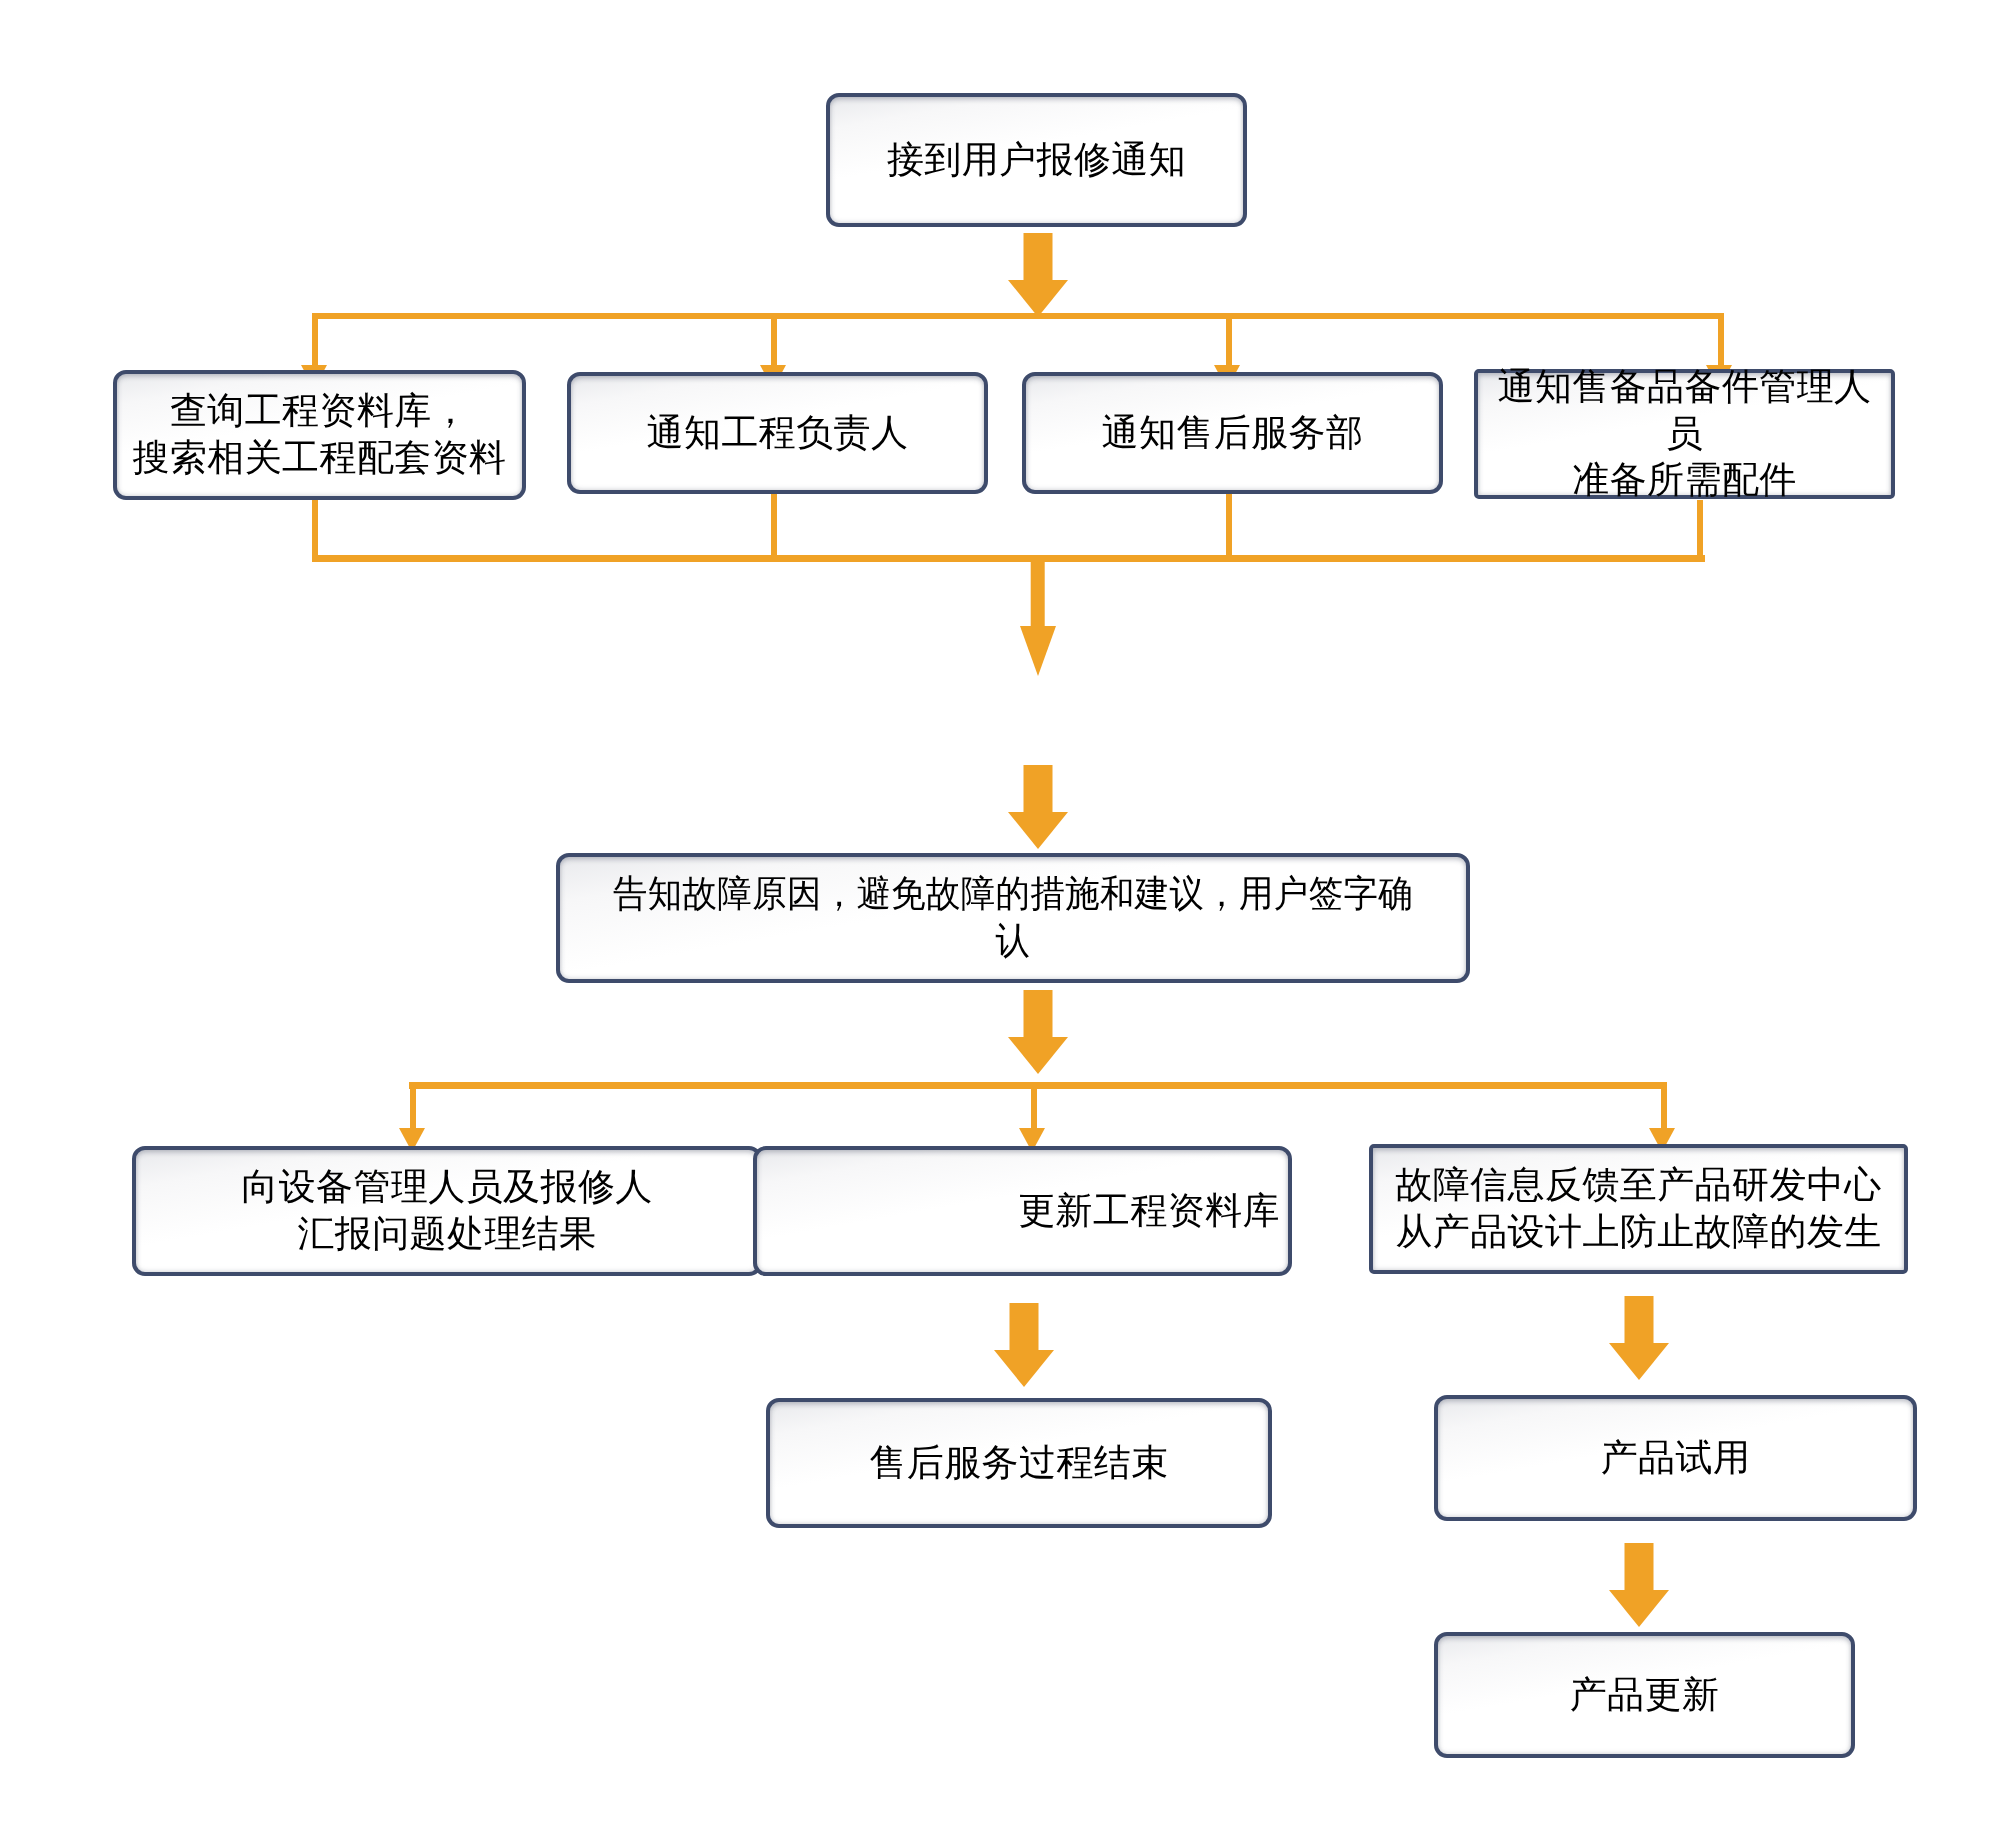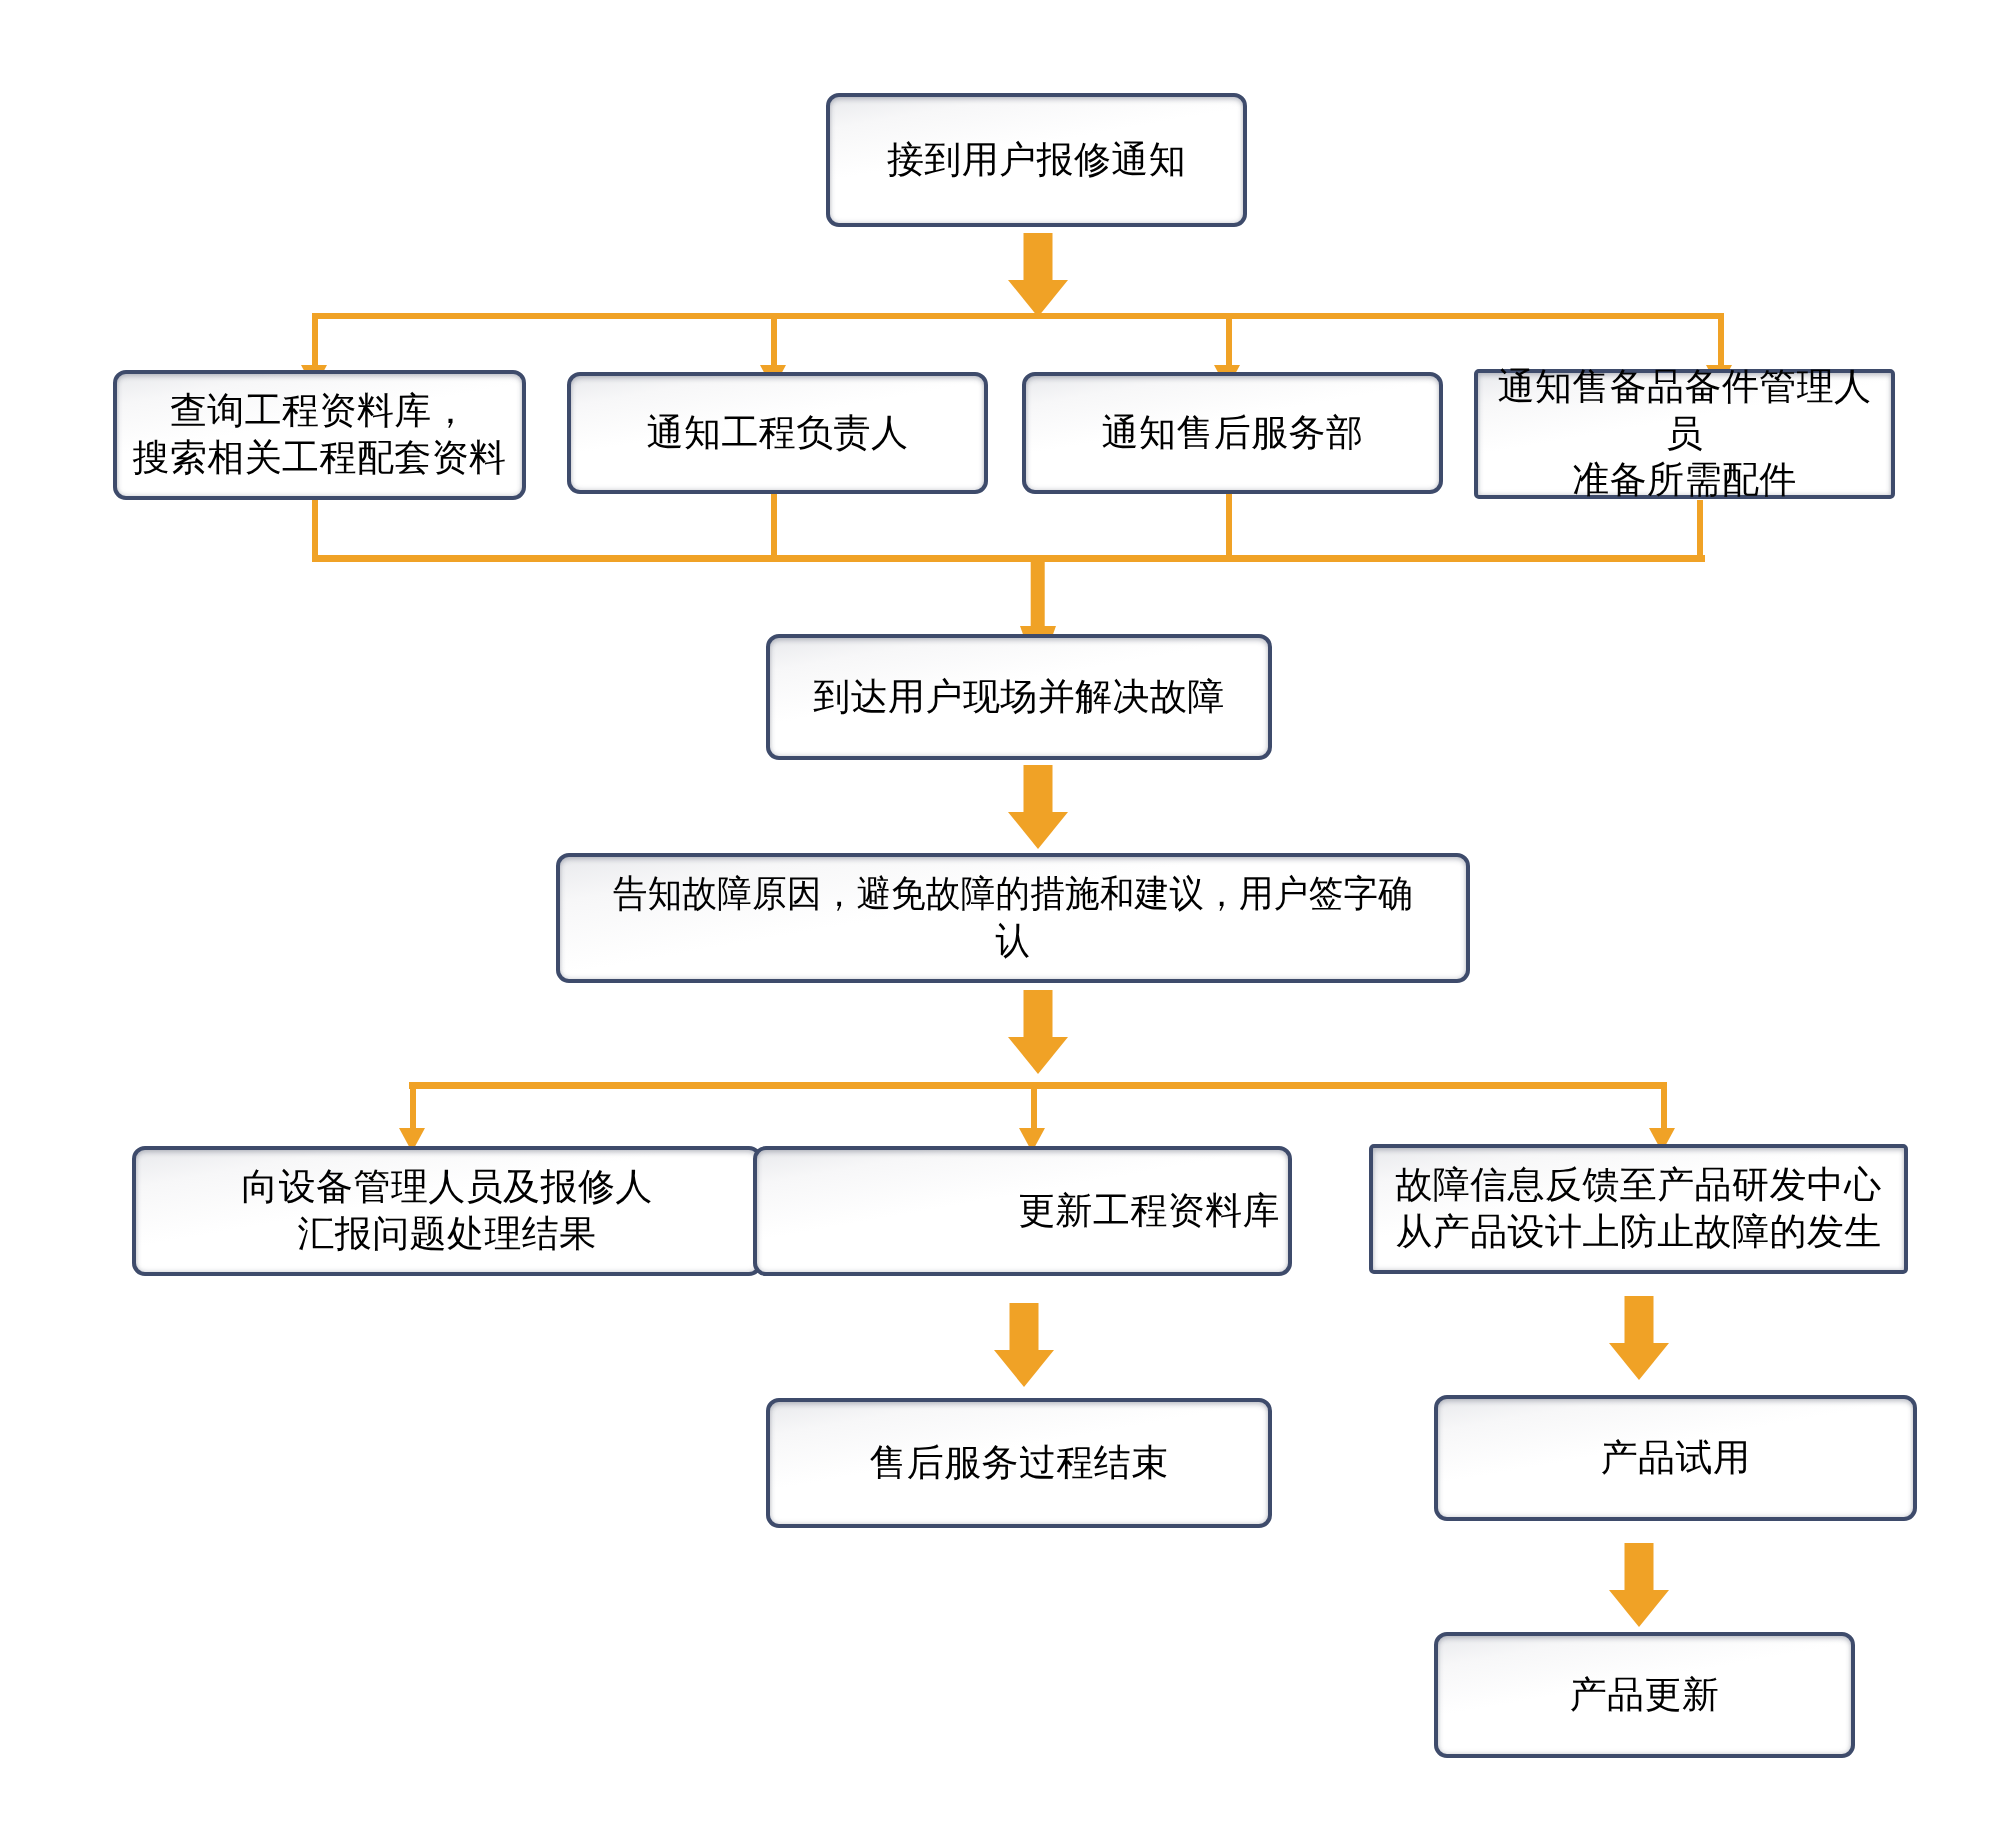--- a/index.html
+++ b/index.html
@@ -127,23 +127,20 @@
   <div class="ln thin-v" style="left:771px;top:494px;height:61px;"></div>
   <div class="ln thin-v" style="left:1226px;top:494px;height:61px;"></div>
   <div class="ln thin-v" style="left:1697px;top:500px;height:55px;"></div>
   <div class="ln h" style="left:312px;top:555px;width:1393px;"></div>
 
   <div class="slim" style="left:1001px;top:561px;width:73px;height:115px;">
     <div class="shaft" style="height:65px;"></div>
     <div class="head" style="top:65px;"></div>
   </div>
 
-  <div class="node" style="left:766px;top:634px;width:506px;height:126px;">
-    <span class="lbl">到达用户现场并解决故障</span>
-  </div>
 
   <div class="fat" style="left:1001px;top:765px;width:73px;height:84px;">
     <div class="shaft" style="height:47px;"></div>
     <div class="head" style="top:47px;"></div>
   </div>
 
   <div class="node cond" style="left:556px;top:853px;width:914px;height:130px;">
     <span class="lbl">告知故障原因，避免故障的措施和建议，用户签字确认</span>
   </div>
 

